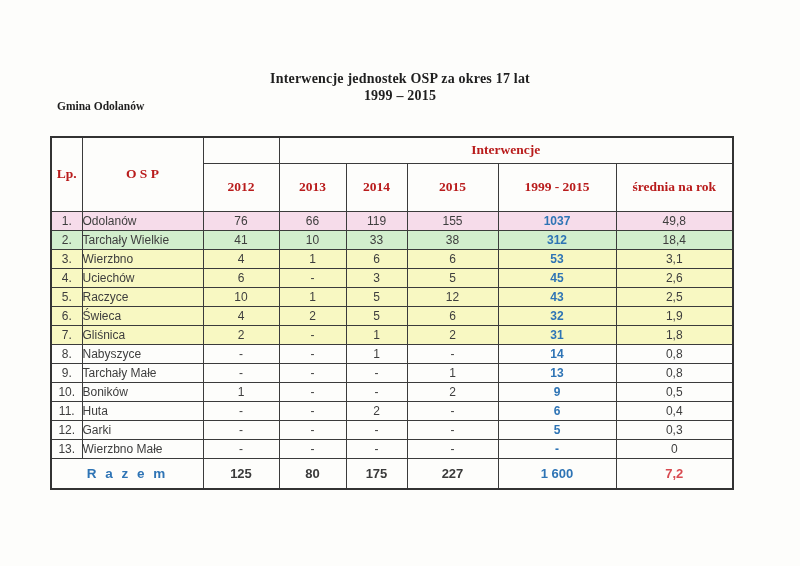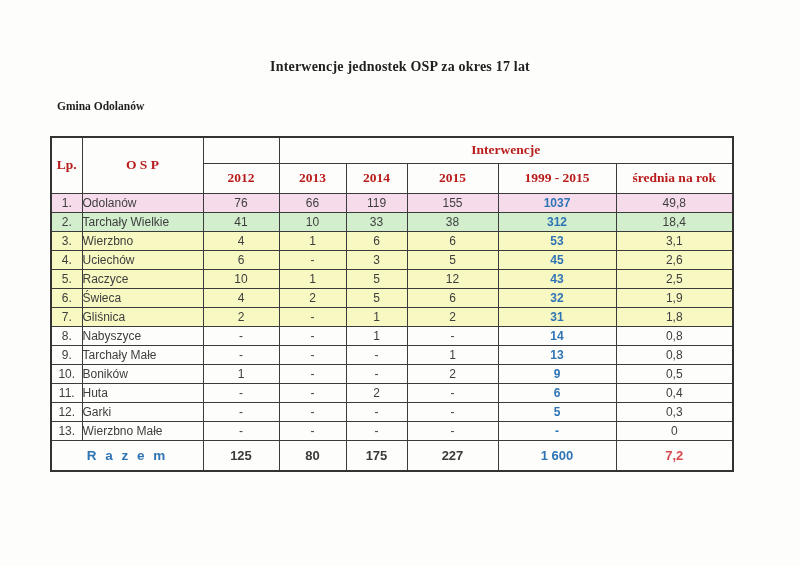--- a/index.html
+++ b/index.html
@@ -9,21 +9,21 @@
     background:#ffffff;
     font-family:"Liberation Sans", sans-serif;
     position:relative;
     overflow:hidden;
   }
   .page {
     position:absolute; inset:0;
     background:#fdfdfb;
   }
   .doc-title {
-    position:absolute; top:58px; left:0; width:800px;
+    position:absolute; top:70px; left:0; width:800px;
     text-align:center;
     font-family:"Liberation Serif", serif;
     font-weight:bold;
     font-size:14px; line-height:17px;
     color:#1f1f1f;
     letter-spacing:0.2px;
   }
   .subtitle {
     position:absolute; top:100px; left:57px;
     font-family:"Liberation Serif", serif;
@@ -47,21 +47,21 @@
   thead th {
     font-family:"Liberation Serif", serif;
     font-weight:bold;
     font-size:13.5px;
     color:#b91c1c;
     text-align:center;
     vertical-align:middle;
     background:#fdfdfb;
   }
   tr.hrow1 { height:26px; }
-  tr.hrow2 { height:30px; }
+  tr.hrow2 { height:48px; }
   th.empty-h { border-bottom-color:#9a9a9a; }
   tbody tr { height:19px; }
   tbody td {
     font-size:12px;
     color:#3e3e3e;
     text-align:center;
     vertical-align:middle;
   }
   td.name { text-align:left; padding-left:8px; }
   td.blue { color:var(--blue); font-weight:bold; }
@@ -86,20 +86,21 @@
   tfoot td.blue { color:var(--blue); }
   tfoot td.red  { color:var(--red); }
 </style>
 </head>
 <body>
 
 <div class="page">
 
   <div class="doc-title">
     <div>Interwencje jednostek OSP za okres 17 lat</div>
+    <div>1999 – 2015</div>
   </div>
 
   <div class="subtitle">Gmina Odolanów</div>
 
   <table class="osp">
     <colgroup>
       <col style="width:31px">
         <col style="width:121px">
         <col style="width:76px">
         <col style="width:67px">

